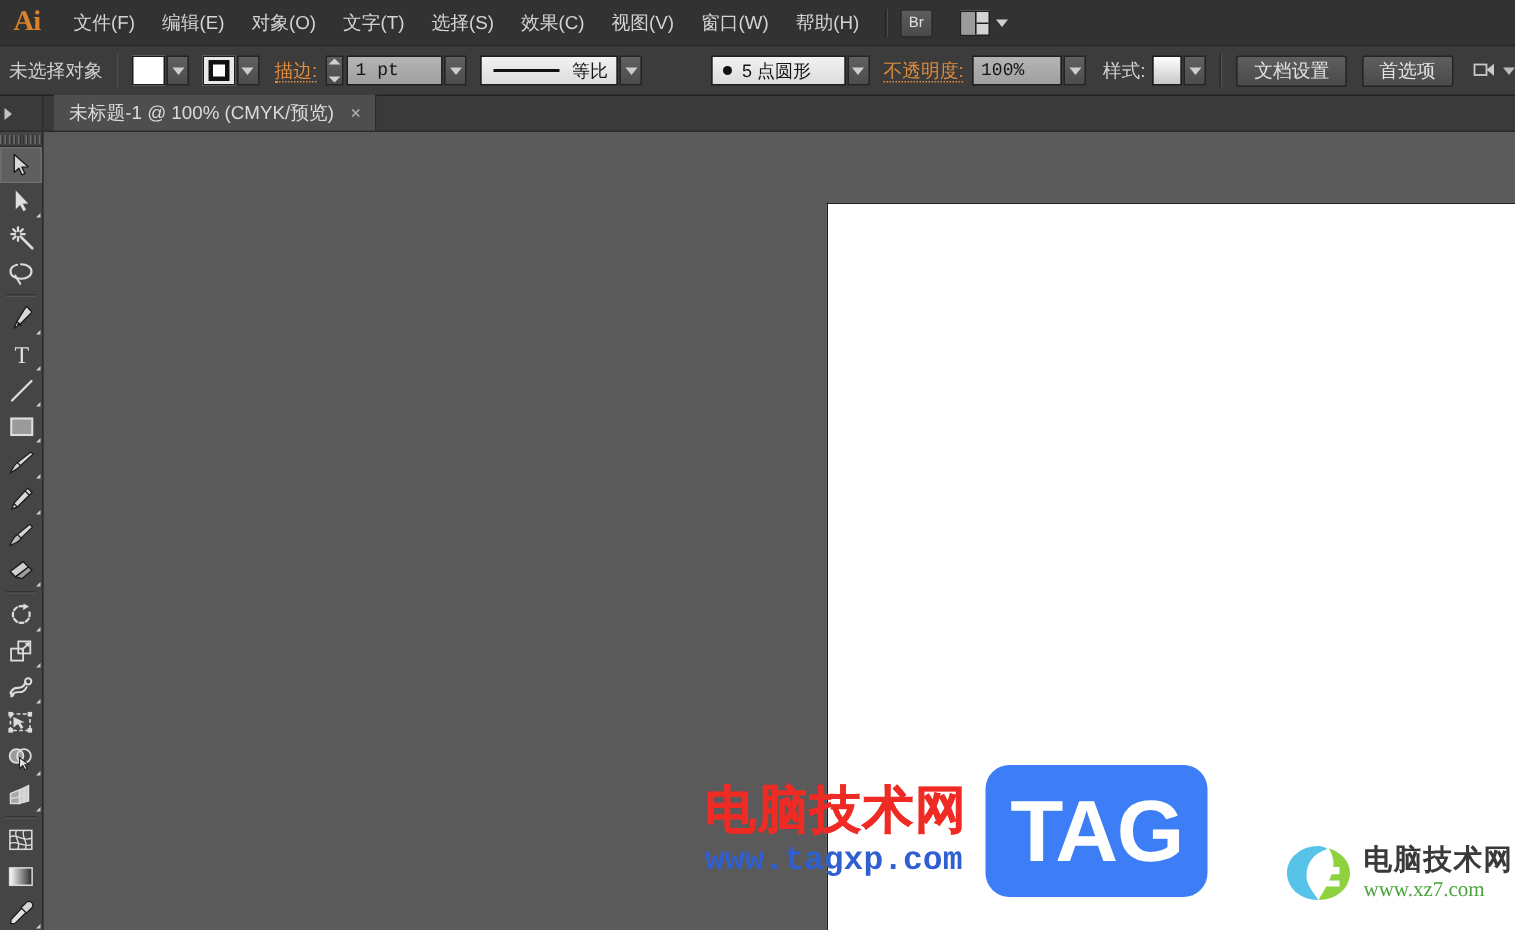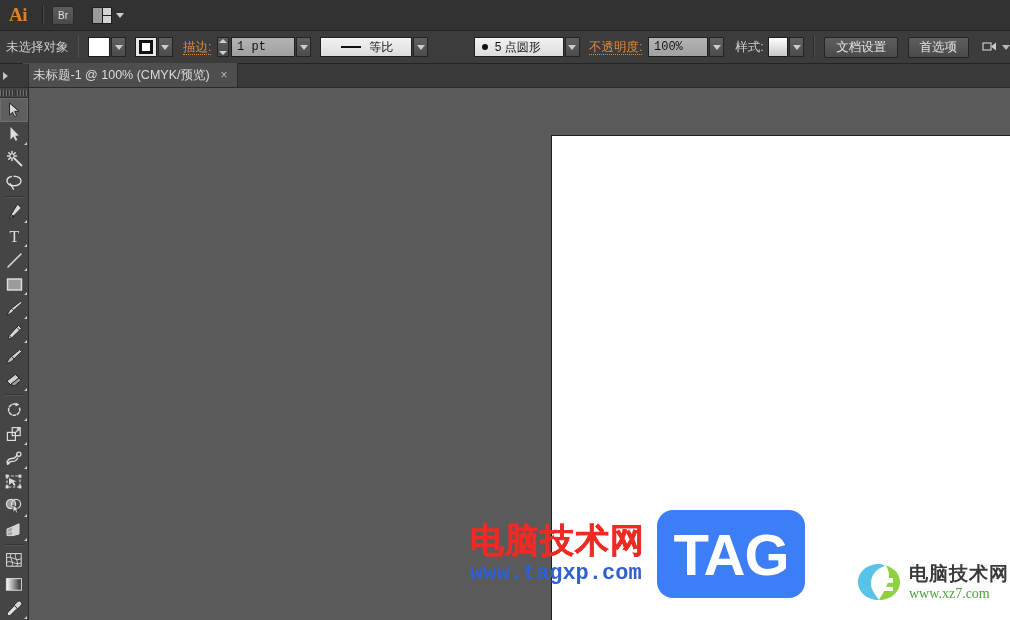--- a/index.html
+++ b/index.html
@@ -205,21 +205,21 @@
     cursor: text;
   }
   .field-flat {
     height: 20px;
     background: linear-gradient(#f2f2f2, #dcdcdc);
     border: 1px solid #1f1f1f;
     box-sizing: border-box;
     display: flex; align-items: center; justify-content: flex-end;
     color: #141414;
     font-size: 12px;
-    padding: 0 18px;
+    padding: 0 6px;
     cursor: default;
   }
   .profile-line {
     flex: 1;
     height: 2px;
     background: #111;
     margin-right: 8px;
     margin-left: 2px;
   }
   .brush-field {
@@ -263,21 +263,21 @@
   
   .tabbar {
     position: absolute;
     left: 0; top: 64px;
     width: 1010px; height: 24px;
     background: #3a3a3a;
     border-bottom: 1px solid #2a2a2a;
     box-sizing: border-box;
     display: flex;
     align-items: flex-end;
-    padding-left: 23px;
+    padding-left: 36px;
   }
   .doc-tab {
     height: 24px;
     background: #4e4e4e;
     border-right: 1px solid #2b2b2b;
     box-sizing: border-box;
     display: flex; align-items: center;
     padding: 0 7px 0 10px;
     gap: 9px;
     cursor: default;
@@ -437,20 +437,31 @@
     font-family: "Liberation Serif", "DejaVu Serif", serif;
   }
 </style>
 </head>
 <body>
 
 <div id="app">
 
   <div class="menubar">
     <div class="ai-logo">Ai</div>
+    <div class="menu-items">
+      <div class="menu-item">文件(F)</div>
+      <div class="menu-item">编辑(E)</div>
+      <div class="menu-item">对象(O)</div>
+      <div class="menu-item">文字(T)</div>
+      <div class="menu-item">选择(S)</div>
+      <div class="menu-item">效果(C)</div>
+      <div class="menu-item">视图(V)</div>
+      <div class="menu-item">窗口(W)</div>
+      <div class="menu-item">帮助(H)</div>
+    </div>
     <div class="menu-sep-v"></div>
     <div class="br-btn">Br</div>
     <div class="arrange-btn">
       <div class="arrange-glyph"></div>
       <div class="tri-down"></div>
     </div>
   </div>
 
   <div class="controlbar">
     <div class="cb-label">未选择对象</div>

